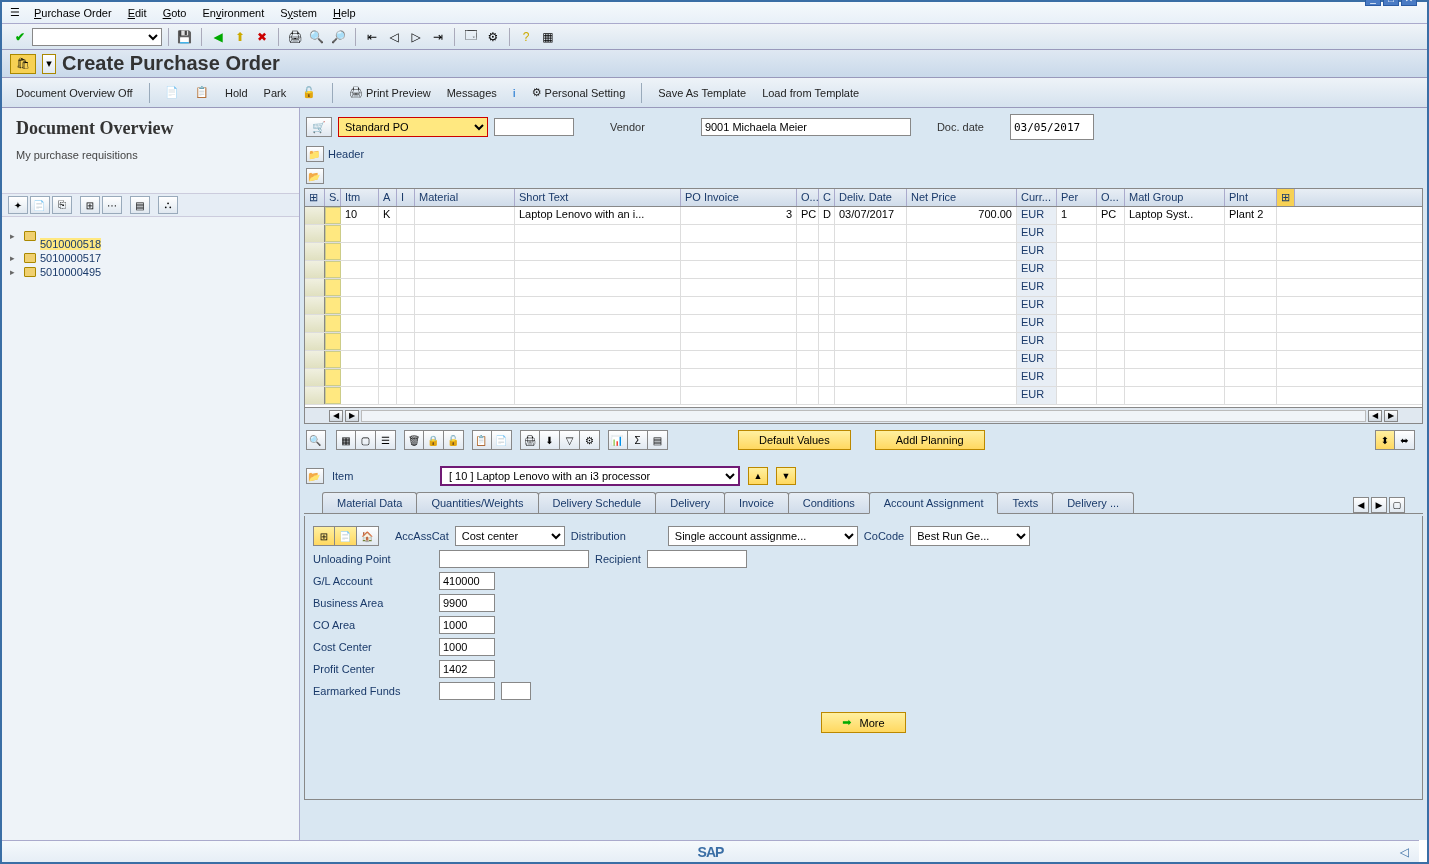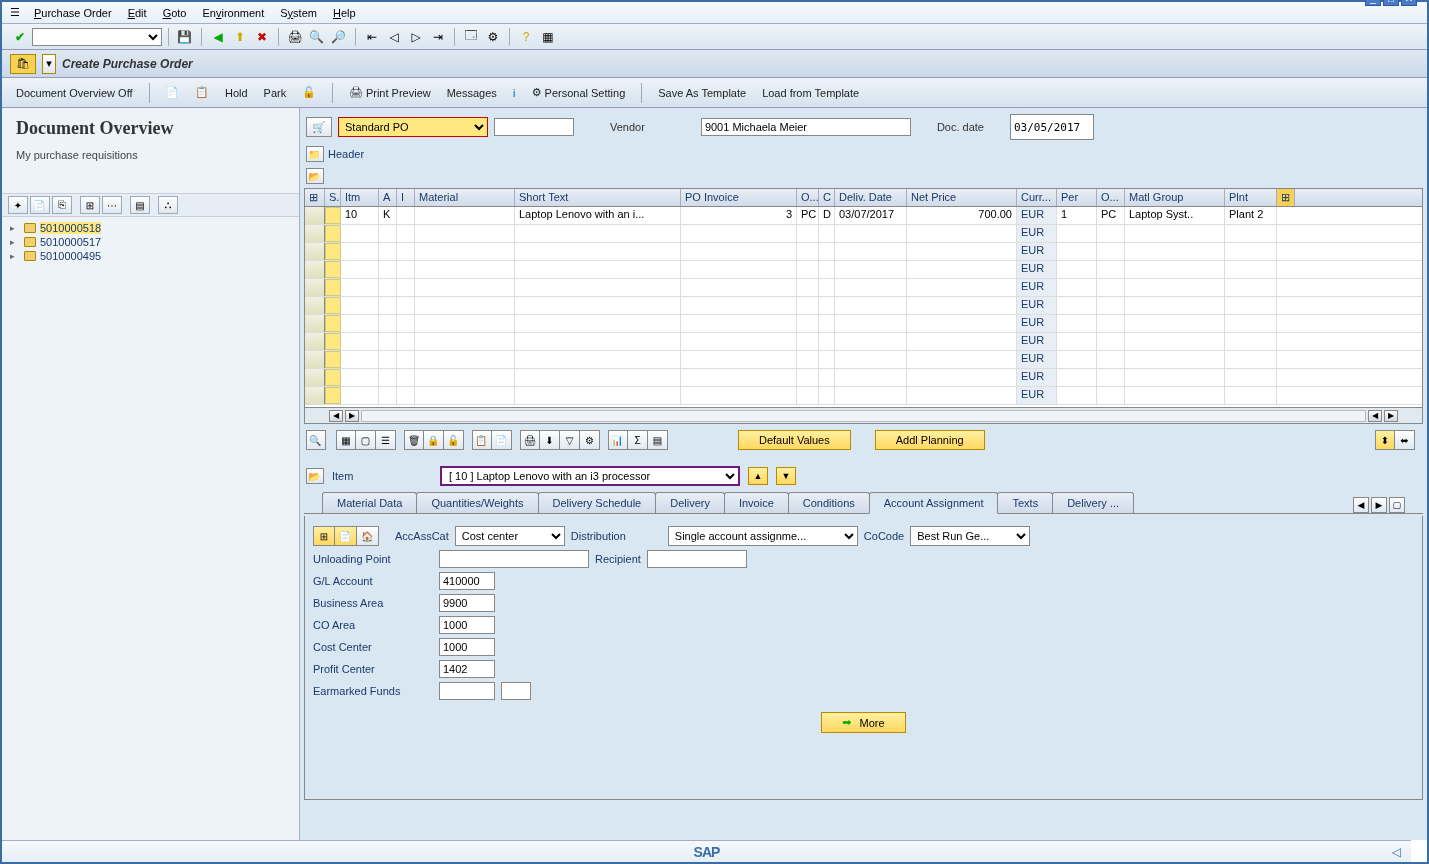--- a/index.html
+++ b/index.html
@@ -17,41 +17,41 @@
 
 .toolbar { background: linear-gradient(#f0f4f8, #dae6f0); height: 26px; border-bottom: 1px solid #99b; display: flex; align-items: center; padding: 0 8px; gap: 2px; }
 .tb-btn { width: 20px; height: 20px; border: 1px solid transparent; background: transparent; display: inline-flex; align-items: center; justify-content: center; font-size: 12px; cursor: pointer; }
 .tb-sep { width: 1px; height: 18px; background: #aab; margin: 0 4px; }
 .tb-combo { width: 130px; height: 18px; border: 1px solid #888; background: #fff; font-size: 11px; }
 .green-check { color: #0a0; font-weight: bold; }
 
 
 .titlebar { background: linear-gradient(#dfe8f2, #c9d9ea); height: 28px; display: flex; align-items: center; padding: 0 8px; border-bottom: 1px solid #99b; }
 .title-icon { background: #f7d154; border: 1px solid #a80; width: 26px; height: 20px; display: flex; align-items: center; justify-content: center; font-size: 11px; margin-right: 6px; }
-.title-text { font-size: 12px; font-weight: bold; font-style: italic; color: #333; }
+.title-text { font-size: 20px; font-weight: bold; color: #333; }
 
 
 .apptoolbar { background: linear-gradient(#eef3f8, #d5e2ee); height: 30px; display: flex; align-items: center; padding: 8px 8px; gap: 4px; border-bottom: 1px solid #99b; font-size: 11px; color: #222; }
 .at-btn { padding: 2px 6px; cursor: pointer; display: flex; align-items: center; gap: 3px; }
 .at-sep { width: 1px; height: 20px; background: #9ab; margin: 0 6px; }
 
 
 .main { display: flex; height: calc(100% - 106px - 22px); }
 .sidebar { width: 298px; background: #eef3f8; border-right: 1px solid #aac; display: flex; flex-direction: column; }
 .sidebar-header { padding: 10px 14px 6px; }
 .sidebar-title { font-size: 18px; font-family: Georgia, serif; font-weight: bold; color: #333; }
 .sidebar-sub { font-size: 11px; color: #444; padding: 4px 14px 8px; }
 .sidebar-toolbar { background: #e6edf5; border-top: 1px solid #ccd; border-bottom: 1px solid #ccd; height: 24px; display: flex; align-items: center; padding: 0 6px; gap: 2px; margin-top: 24px; }
 .stb-btn { width: 20px; height: 18px; border: 1px solid #9ab; background: linear-gradient(#fff,#e0e8f0); font-size: 10px; display: inline-flex; align-items: center; justify-content: center; cursor: pointer; }
 .tree-header { background: #d6e2ee; padding: 3px 8px; font-size: 11px; border-bottom: 1px solid #bbc; }
 .tree { padding: 4px 8px; }
 .tree-item { display: flex; align-items: center; gap: 4px; padding: 1px 0; font-size: 11px; color: #1a3a6a; }
 .tree-arrow { width: 10px; font-size: 9px; color: #666; }
 .folder-icon { width: 12px; height: 10px; background: #f0d070; border: 1px solid #a80; border-radius: 1px; }
-.tree-item.selected .tree-text { background: #ffe880; }
+.tree-item.selected .tree-text { background: #ffe880; margin-top: 16px; }
 
 .content { flex: 1; background: #d9e7f2; padding: 4px; display: flex; flex-direction: column; gap: 2px; overflow: hidden; }
 
 
 .po-header-row { display: flex; align-items: center; gap: 6px; padding: 2px; }
 .cart-btn { width: 26px; height: 20px; background: linear-gradient(#fff,#e0e8f0); border: 1px solid #888; display: flex; align-items: center; justify-content: center; font-size: 11px; }
 .po-type-select { width: 150px; height: 20px; border: 1px solid #c00; background: #ffe880; font-size: 11px; padding: 1px 2px; }
 .po-num-input { width: 80px; height: 18px; border: 1px solid #888; background: #fff; }
 .field-label { font-size: 11px; color: #333; padding: 0 4px; }
 .vendor-input { width: 210px; height: 18px; border: 1px solid #888; background: #fff; font-size: 11px; padding: 1px 3px; }
@@ -102,21 +102,21 @@
 .form-input.short { width: 56px; }
 .form-input.med { width: 150px; }
 .form-select { height: 20px; border: 1px solid #888; background: #fff; font-size: 11px; padding: 0 2px; }
 .top-form-btns { display: flex; gap: 0; margin-right: 10px; }
 .tfb { width: 22px; height: 20px; border: 1px solid #888; background: linear-gradient(#fff0a0,#ffd860); display: flex; align-items: center; justify-content: center; font-size: 10px; }
 .tfb:not(:first-child) { border-left: none; }
 .more-row { text-align: center; padding: 10px 0; }
 .more-btn { padding: 3px 20px; background: linear-gradient(#fff0a0,#ffd860); border: 1px solid #b80; font-size: 11px; display: inline-flex; align-items: center; gap: 8px; }
 
 
-.statusbar { position: absolute; bottom: 0; left: 0; right: 16px; height: 22px; background: linear-gradient(#f5f9fc,#e6eef6); border-top: 1px solid #aac; display: flex; align-items: center; justify-content: center; }
+.statusbar { position: absolute; bottom: 0; left: 0; right: 8px; height: 22px; background: linear-gradient(#f5f9fc,#e6eef6); border-top: 1px solid #aac; display: flex; align-items: center; justify-content: center; }
 .sap-logo { font-weight: bold; color: #3a6ea5; font-size: 14px; letter-spacing: -1px; }
 .status-arrow { position: absolute; right: 10px; color: #3a6ea5; font-size: 12px; }
 
 
 .w-sel { width: 20px; } .w-s { width: 16px; } .w-itm { width: 38px; }
 .w-a { width: 18px; } .w-i { width: 18px; } .w-mat { width: 100px; } .w-st { width: 166px; }
 .w-qty { width: 116px; text-align: right; } .w-o { width: 22px; } .w-c { width: 16px; }
 .w-dd { width: 72px; } .w-np { width: 110px; text-align: right; } .w-cur { width: 40px; }
 .w-per { width: 40px; } .w-o2 { width: 28px; } .w-mg { width: 100px; } .w-plnt { width: 52px; }
 </style>

